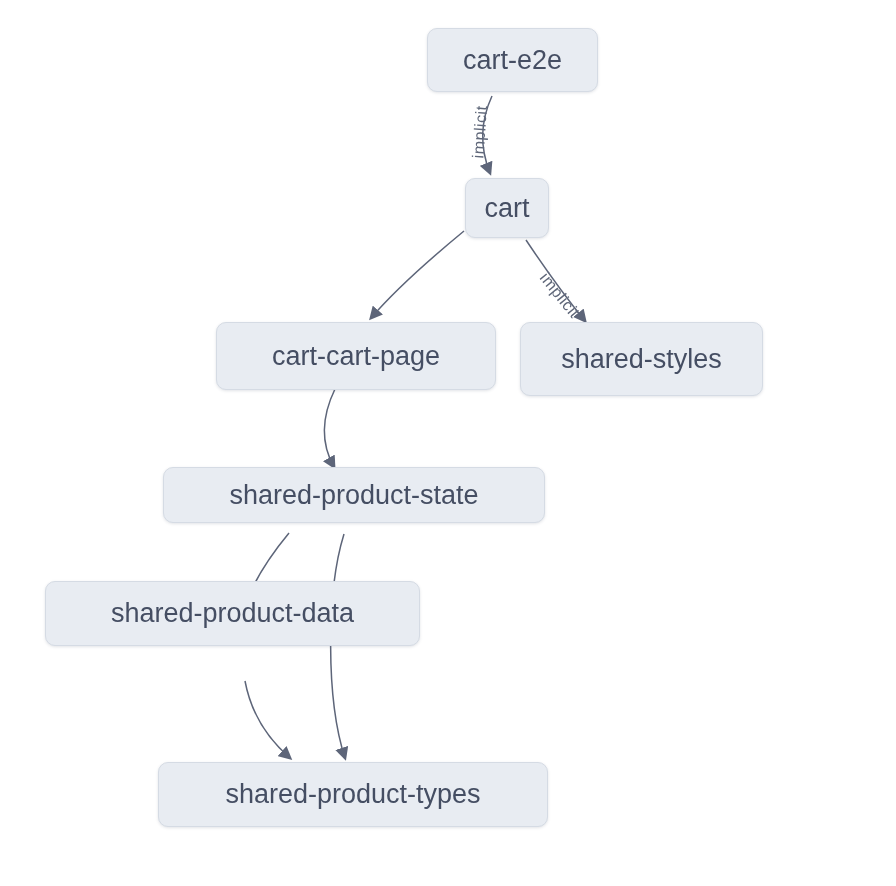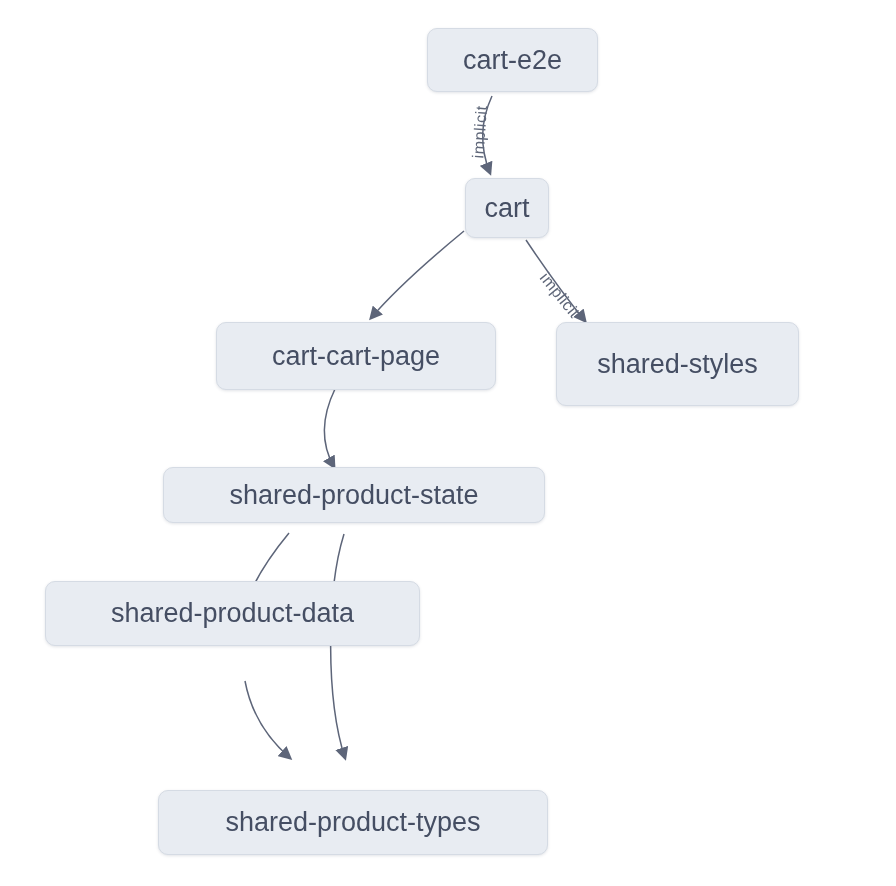--- a/index.html
+++ b/index.html
@@ -58,29 +58,29 @@
   </div>
 
   <div class="node" style="left:465px;top:178px;width:84px;height:60px">
     <span>cart</span>
   </div>
 
   <div class="node" style="left:216px;top:322px;width:280px;height:68px">
     <span>cart-cart-page</span>
   </div>
 
-  <div class="node" style="left:556px;top:322px;width:243px;height:84px">
+  <div class="node" style="left:520px;top:322px;width:243px;height:74px">
     <span>shared-styles</span>
   </div>
 
   <div class="node" style="left:163px;top:467px;width:382px;height:56px">
     <span>shared-product-state</span>
   </div>
 
   <div class="node" style="left:45px;top:581px;width:375px;height:65px">
     <span>shared-product-data</span>
   </div>
 
-  <div class="node" style="left:158px;top:790px;width:390px;height:65px">
+  <div class="node" style="left:158px;top:762px;width:390px;height:65px">
     <span>shared-product-types</span>
   </div>
 
 </div>
 
 </body></html>

